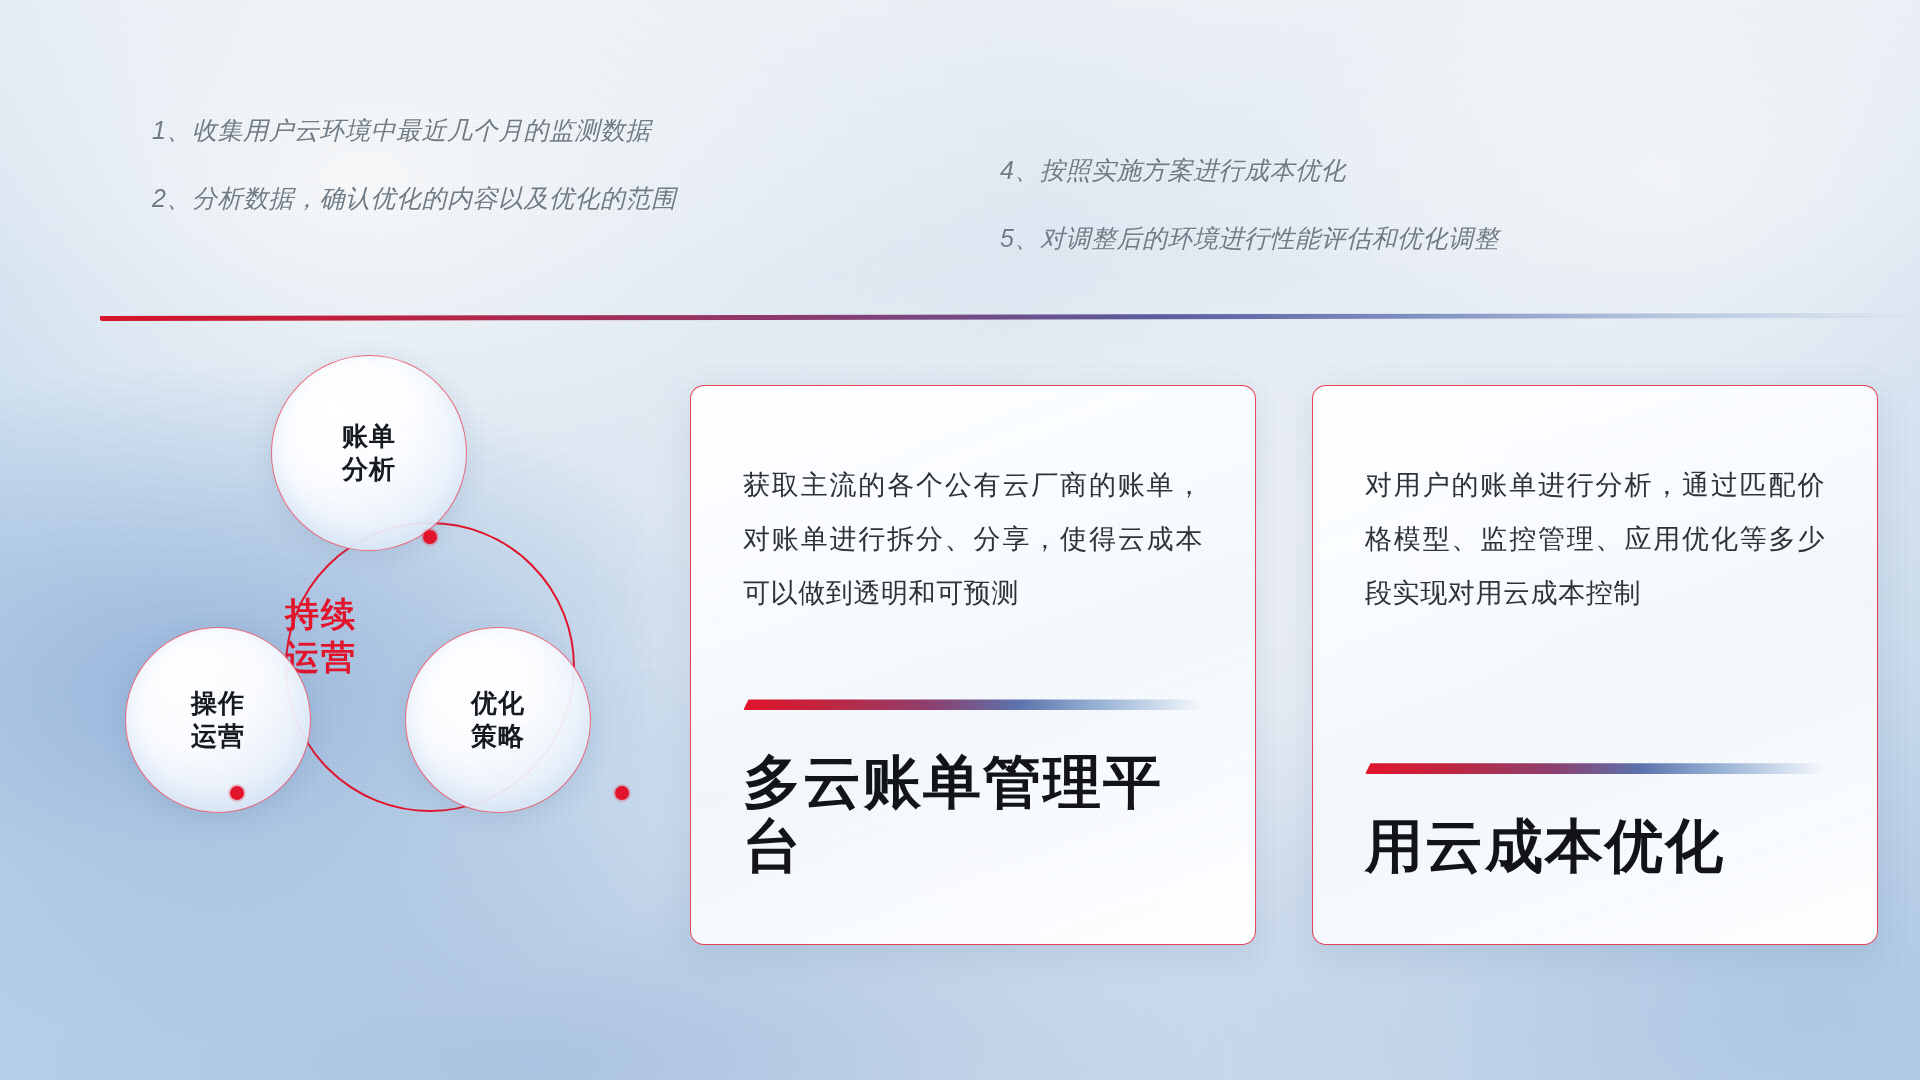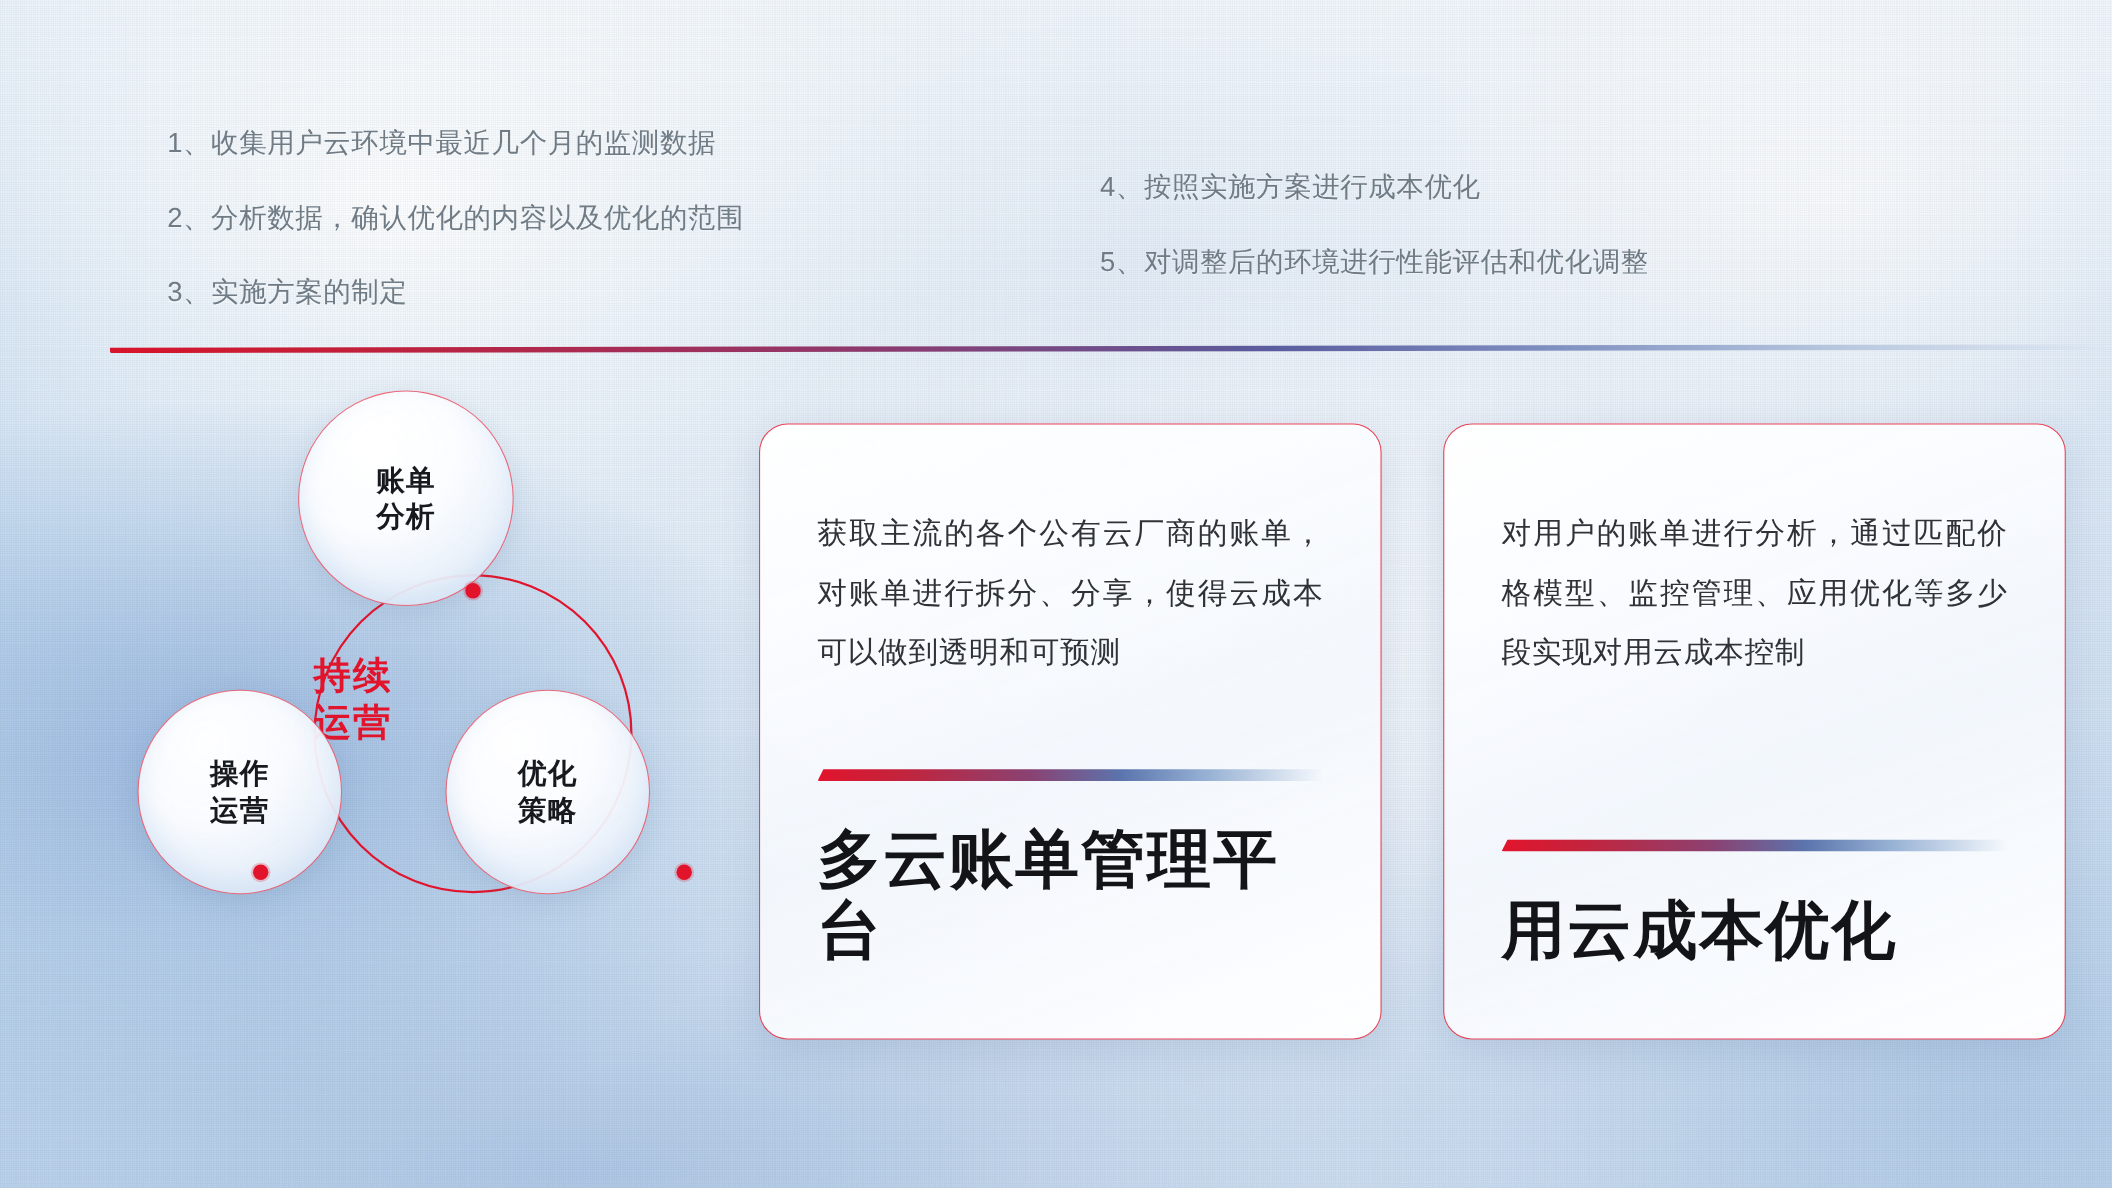--- a/index.html
+++ b/index.html
@@ -60,20 +60,21 @@
   .list-col.left  { left:152px; top:118px; }
   .list-col.right { left:1000px; top:158px; }
   .list-item{
     color:#6f7b85;
     font-size:25px;
     line-height:1.0;
     white-space:nowrap;
     font-weight:400;
     letter-spacing:.5px;
     text-shadow:0 1px 1px rgba(255,255,255,.45);
+    font-style:italic;
   }
   .list-col.left .list-item { margin-bottom:43px; }
   .list-col.right .list-item{ margin-bottom:43px; }
 
   
   #divider{
     position:absolute; left:100px; top:313px;
     width:1820px; height:8px;
     background: linear-gradient(90deg,#d7142b 0%, #c21f3a 12%, #8c3a6e 38%, #5a5c9e 58%, #7f8fc0 72%, #b6c6de 86%, rgba(206,222,240,0) 100%);
     clip-path: polygon(0 38%, 100% 0, 100% 62%, 0 100%);
@@ -133,21 +134,21 @@
   }
 
   
   #cards{
     position:absolute; left:690px; top:385px;
     display:flex; gap:56px;
   }
   .card{
     position:relative;
     width:566px; height:560px;
-    border-radius:26px;
+    border-radius:14px;
     border:1.6px solid rgba(226,20,44,.80);
     background:
       linear-gradient(160deg, rgba(255,255,255,.97) 0%, rgba(250,252,255,.96) 28%, rgba(243,247,252,.95) 55%, rgba(249,251,254,.97) 78%, rgba(255,255,255,.98) 100%);
     box-shadow: 0 10px 34px rgba(78,110,155,.16);
     padding:72px 52px 0 52px;
     display:flex; flex-direction:column;
   }
   .card-body{
     color:#2f3338;
     font-size:27px;
@@ -187,21 +188,20 @@
   <div class="bg-blue-bottom"></div>
   <div class="bg-blue-right"></div>
   <div class="bg-noise"></div>
 </div>
 
 <div id="top-lists">
 
   <div class="list-col left">
     <div class="list-item">1、收集用户云环境中最近几个月的监测数据</div>
     <div class="list-item">2、分析数据，确认优化的内容以及优化的范围</div>
-    <div class="list-item">3、实施方案的制定</div>
   </div>
 
   <div class="list-col right">
     <div class="list-item">4、按照实施方案进行成本优化</div>
     <div class="list-item">5、对调整后的环境进行性能评估和优化调整</div>
   </div>
 
 </div>
 
 <div id="divider"></div>

